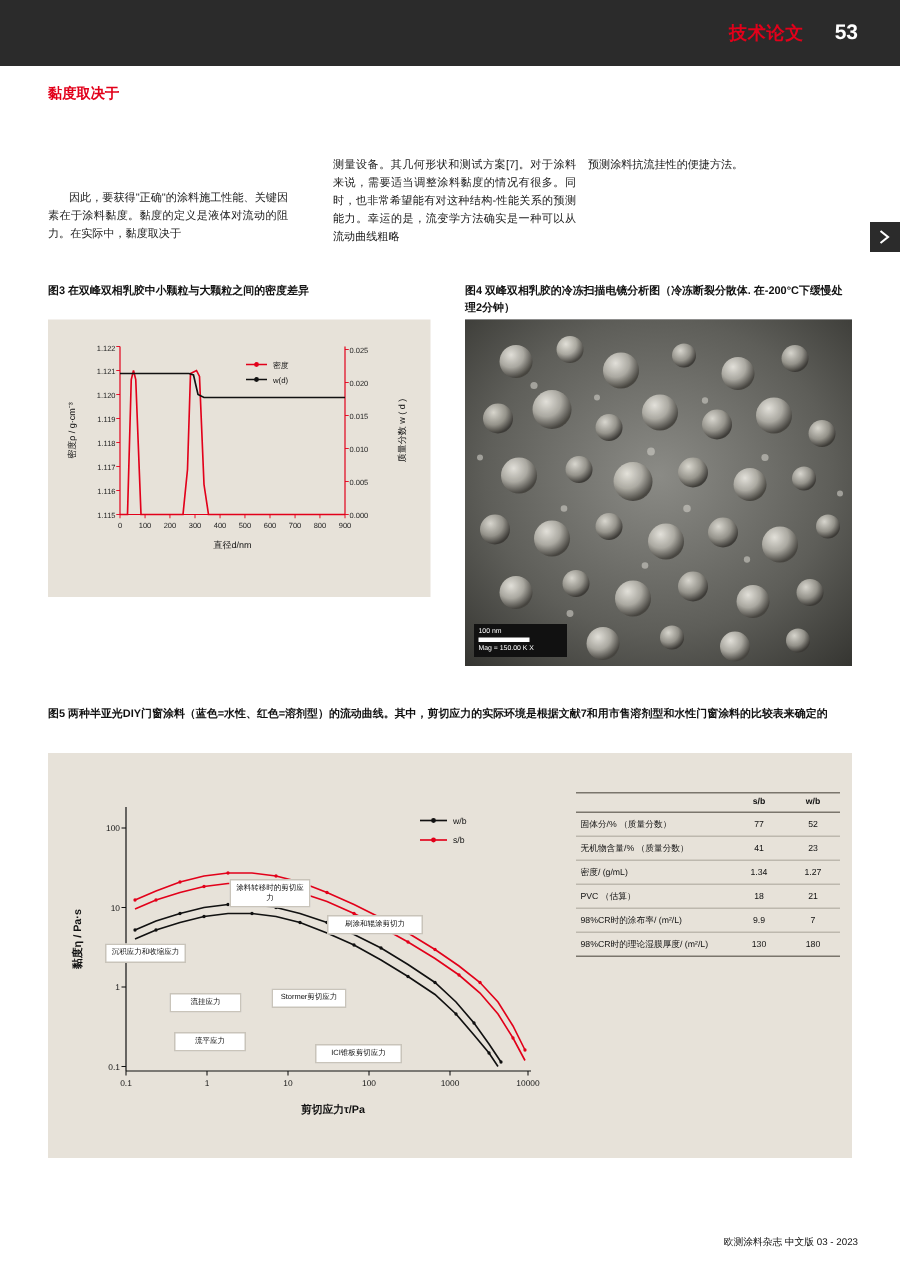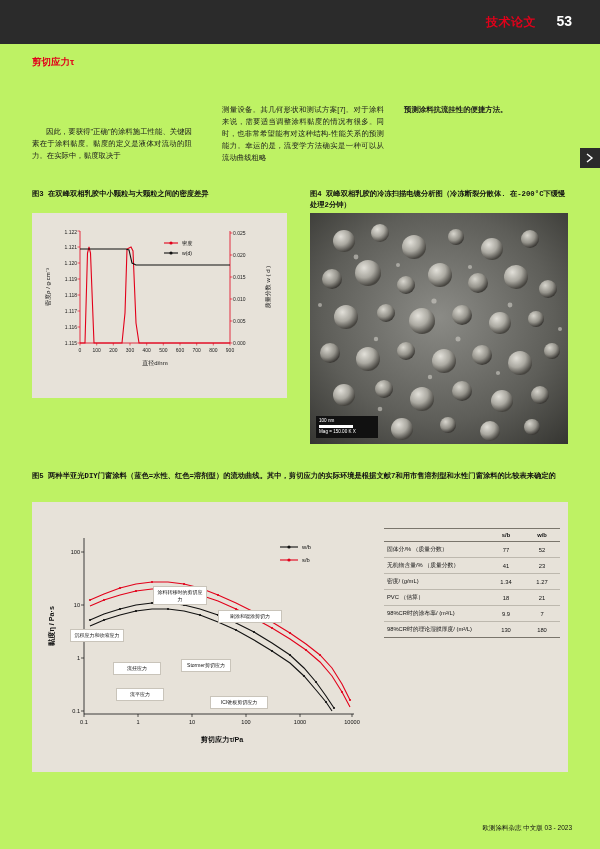--- a/index.html
+++ b/index.html
@@ -6,21 +6,21 @@
   body{
     width:600px;height:849px;
     background:#f2efe9;
     font-family:"Liberation Sans", sans-serif;
     color:#1a1a1a;
     position:relative;
     overflow:hidden;
   }
   .page{
     position:absolute; left:0; top:0; width:600px; height:849px;
-    background:#bef264;
+    background:#ffffff;
   }
   
   .header{
     position:absolute; left:0; top:0; width:600px; height:44px;
     background:#2b2b2b;
   }
   .header .title{
     position:absolute; right:64px; top:14px;
     color:#e2001a; font-size:12px; font-weight:bold; letter-spacing:.5px;
   }
@@ -33,32 +33,32 @@
     position:absolute; right:0; top:148px; width:20px; height:20px;
     background:#2b2b2b;
     display:flex; align-items:center; justify-content:center;
   }
   .edge-tab svg{display:block;}
 
   
   .col{ position:absolute; font-size:7.4px; line-height:1.62; color:#1a1a1a; text-align:justify;margin-top:42px; }
   .col p{margin:0 0 5px 0;}
   .col-2{ left:222px; top:62px; width:162px; }
-  .col-3{ left:404px; top:62px; width:164px;font-weight:bold; }
+  .col-3{ left:392px; top:62px; width:164px; }
 
   .sec-head{
     position:absolute; left:32px; top:56px;
     color:#e2001a; font-size:9.5px; font-weight:bold;
   }
   .col-1-body{ position:absolute; left:32px; top:84px; width:160px; }
   .indent{ text-indent:14px; }
 
   
   .cap{
-    position:absolute; font-size:7.3px; font-weight:bold; line-height:1.45; color:#111;font-family:Liberation Mono, monospace;
+    position:absolute; font-size:7.3px; font-weight:bold; line-height:1.45; color:#111;
   }
   .cap-f3{ left:32px; top:189px; width:250px; }
   .cap-f4{ left:310px; top:189px; width:258px; }
   .cap-f5{ left:32px; top:471px; width:536px; }
 
   
   .fig3{
     position:absolute; left:32px; top:213px; width:255px; height:185px;
     background:#e7e2d9;
   }
@@ -120,21 +120,21 @@
     <div class="title">技术论文</div>
     <div class="pagenum">53</div>
   </div>
 
   <div class="edge-tab">
     <svg width="8" height="10" viewBox="0 0 8 10">
       <path d="M1 1 L6 5 L1 9" stroke="#ffffff" stroke-width="1.4" fill="none"></path>
     </svg>
   </div>
 
-  <div class="sec-head">剪切应力τ</div>
+  <div class="sec-head">黏度取决于</div>
 
   <div class="col col-1-body">
     <p class="indent">因此，要获得"正确"的涂料施工性能、关键因素在于涂料黏度。黏度的定义是液体对流动的阻力。在实际中，黏度取决于</p>
   </div>
 
   <div class="col col-2">
     <p>测量设备。其几何形状和测试方案[7]。对于涂料来说，需要适当调整涂料黏度的情况有很多。同时，也非常希望能有对这种结构-性能关系的预测能力。幸运的是，流变学方法确实是一种可以从流动曲线粗略</p>
   </div>
 
   <div class="col col-3">

